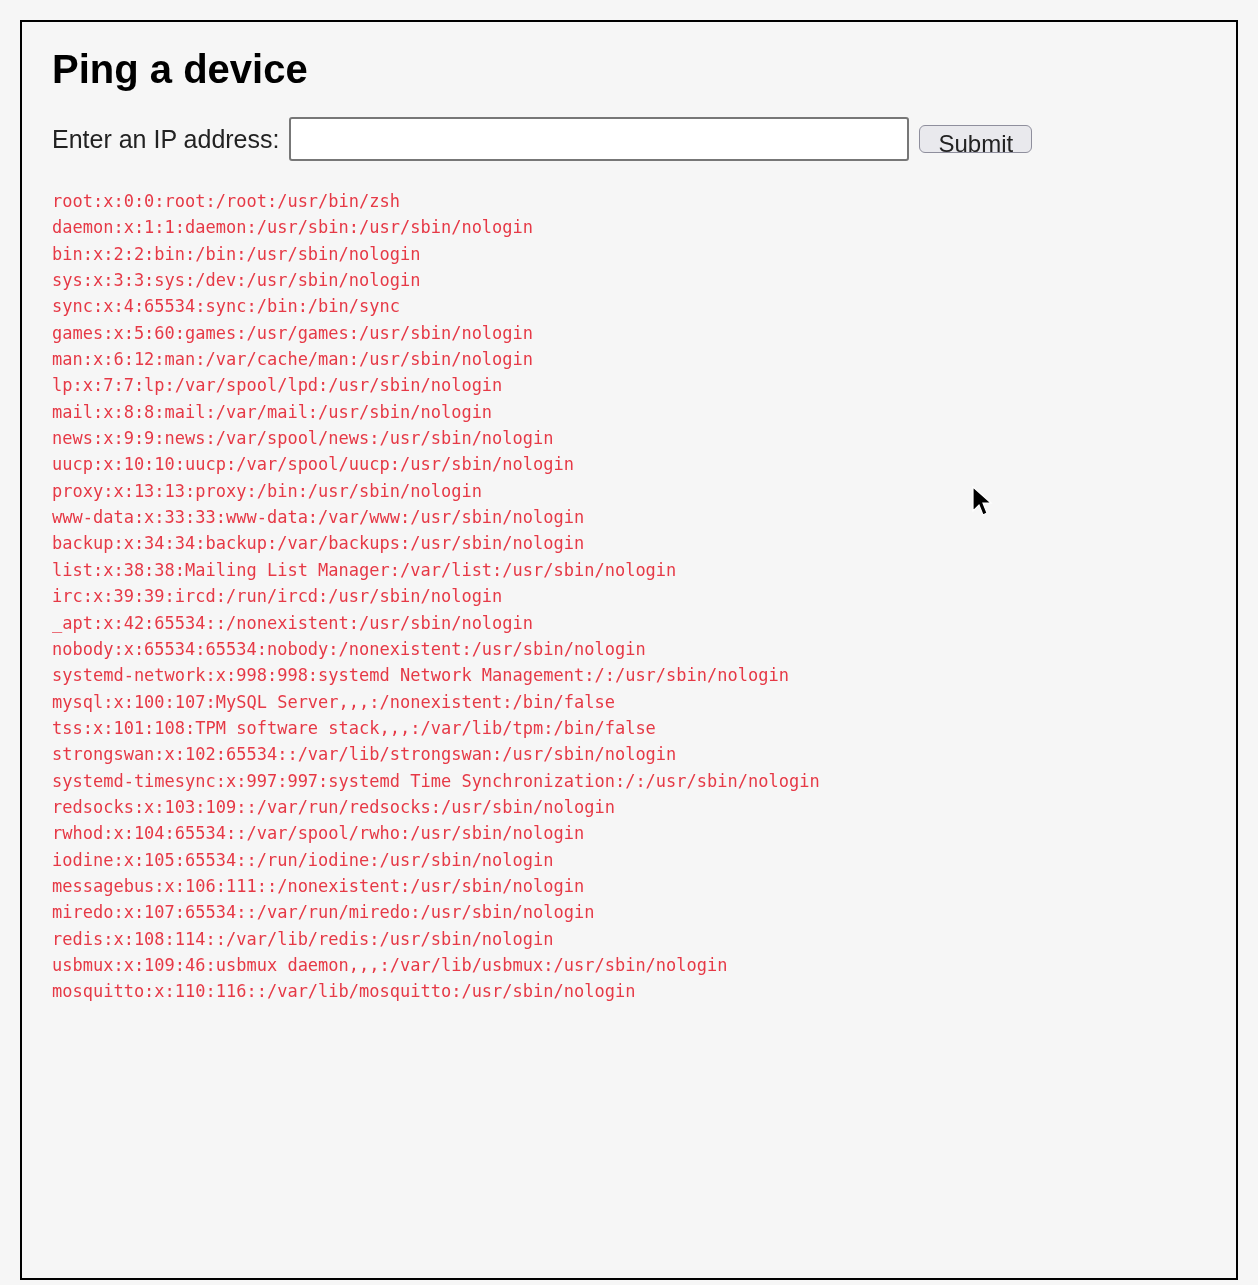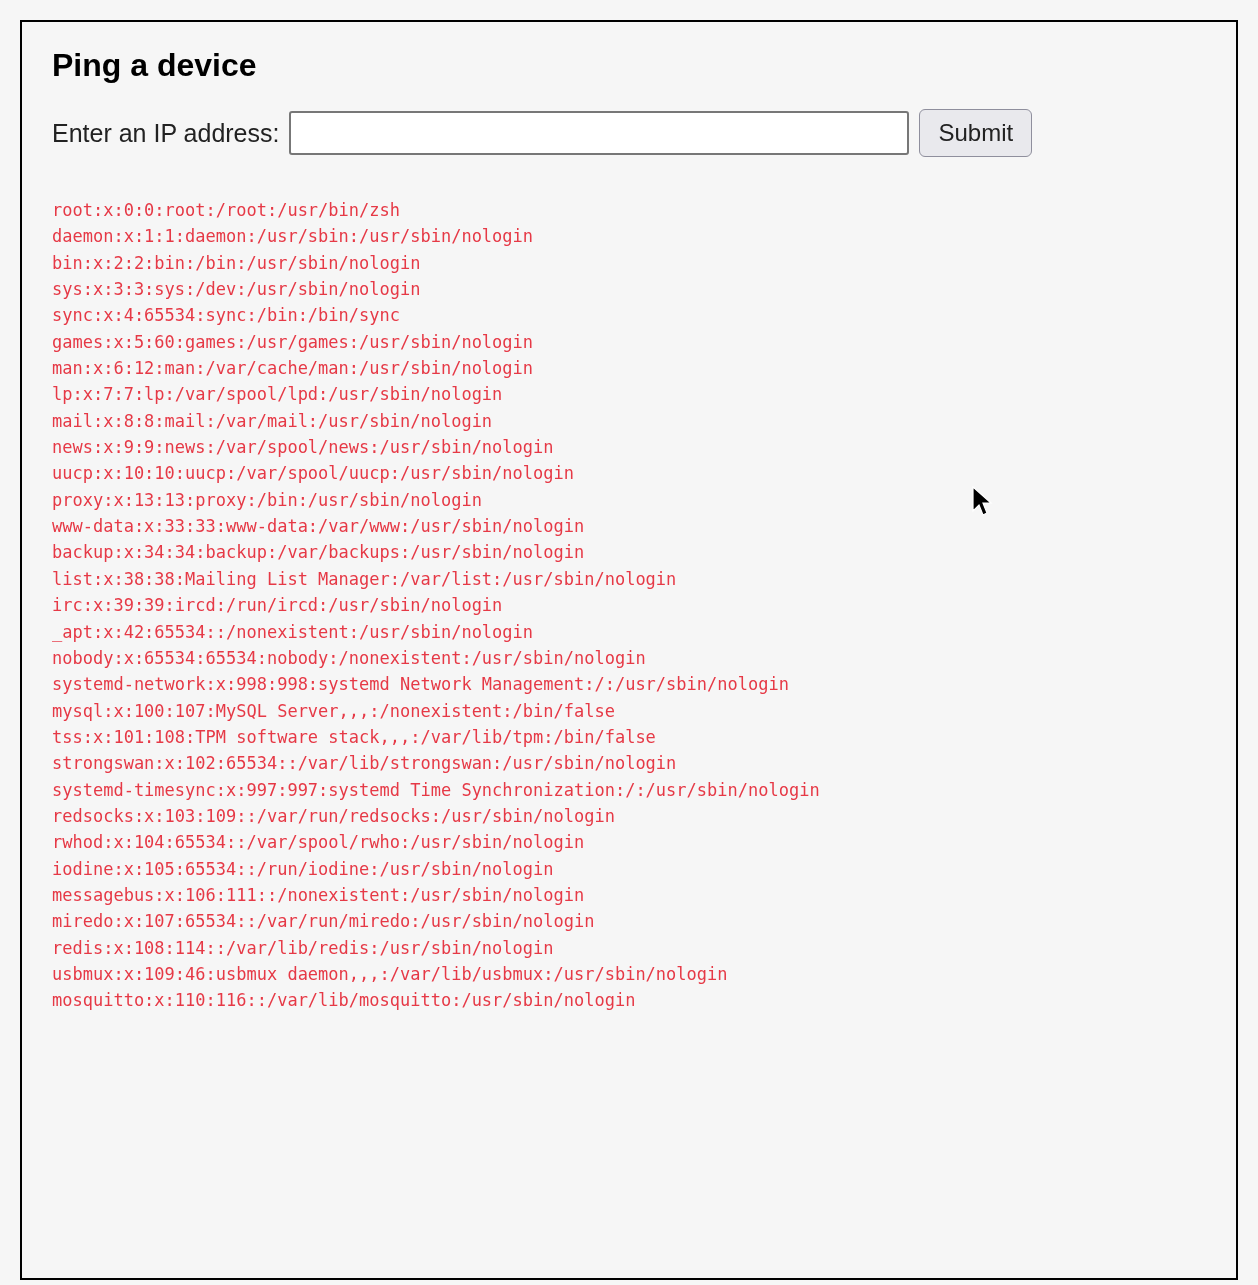--- a/index.html
+++ b/index.html
@@ -16,46 +16,46 @@
     }
     .content-box {
       background: #f6f6f6;
       border: 2px solid #000;
       padding: 20px 30px 0 30px;
       min-height: 1260px;
     }
     h1 {
       font-family: Arial, Helvetica, sans-serif;
       font-weight: bold;
-      font-size: 32px;
+      font-size: 40px;
       margin: 5px 0 25px 0;
       color: #000;
     }
     .form-row {
       display: flex;
       align-items: center;
       gap: 10px;
-      margin-bottom: 40px;
+      margin-bottom: 27px;
     }
     .form-label {
       font-size: 25px;
       color: #222;
       font-family: Arial, Helvetica, sans-serif;
     }
     .ip-input {
       width: 620px;
       height: 44px;
       font-size: 20px;
       padding: 4px 8px;
       border: 2px solid #777;
       background: #fff;
       border-radius: 3px;
     }
     .submit-btn {
-      height: 48px;
+      height: 28px;
       padding: 4px 18px;
       font-size: 24px;
       font-family: Arial, Helvetica, sans-serif;
       background: #e9e9ed;
       border: 1px solid #8f8f9d;
       border-radius: 6px;
       color: #222;
       cursor: pointer;
     }
     .output {

